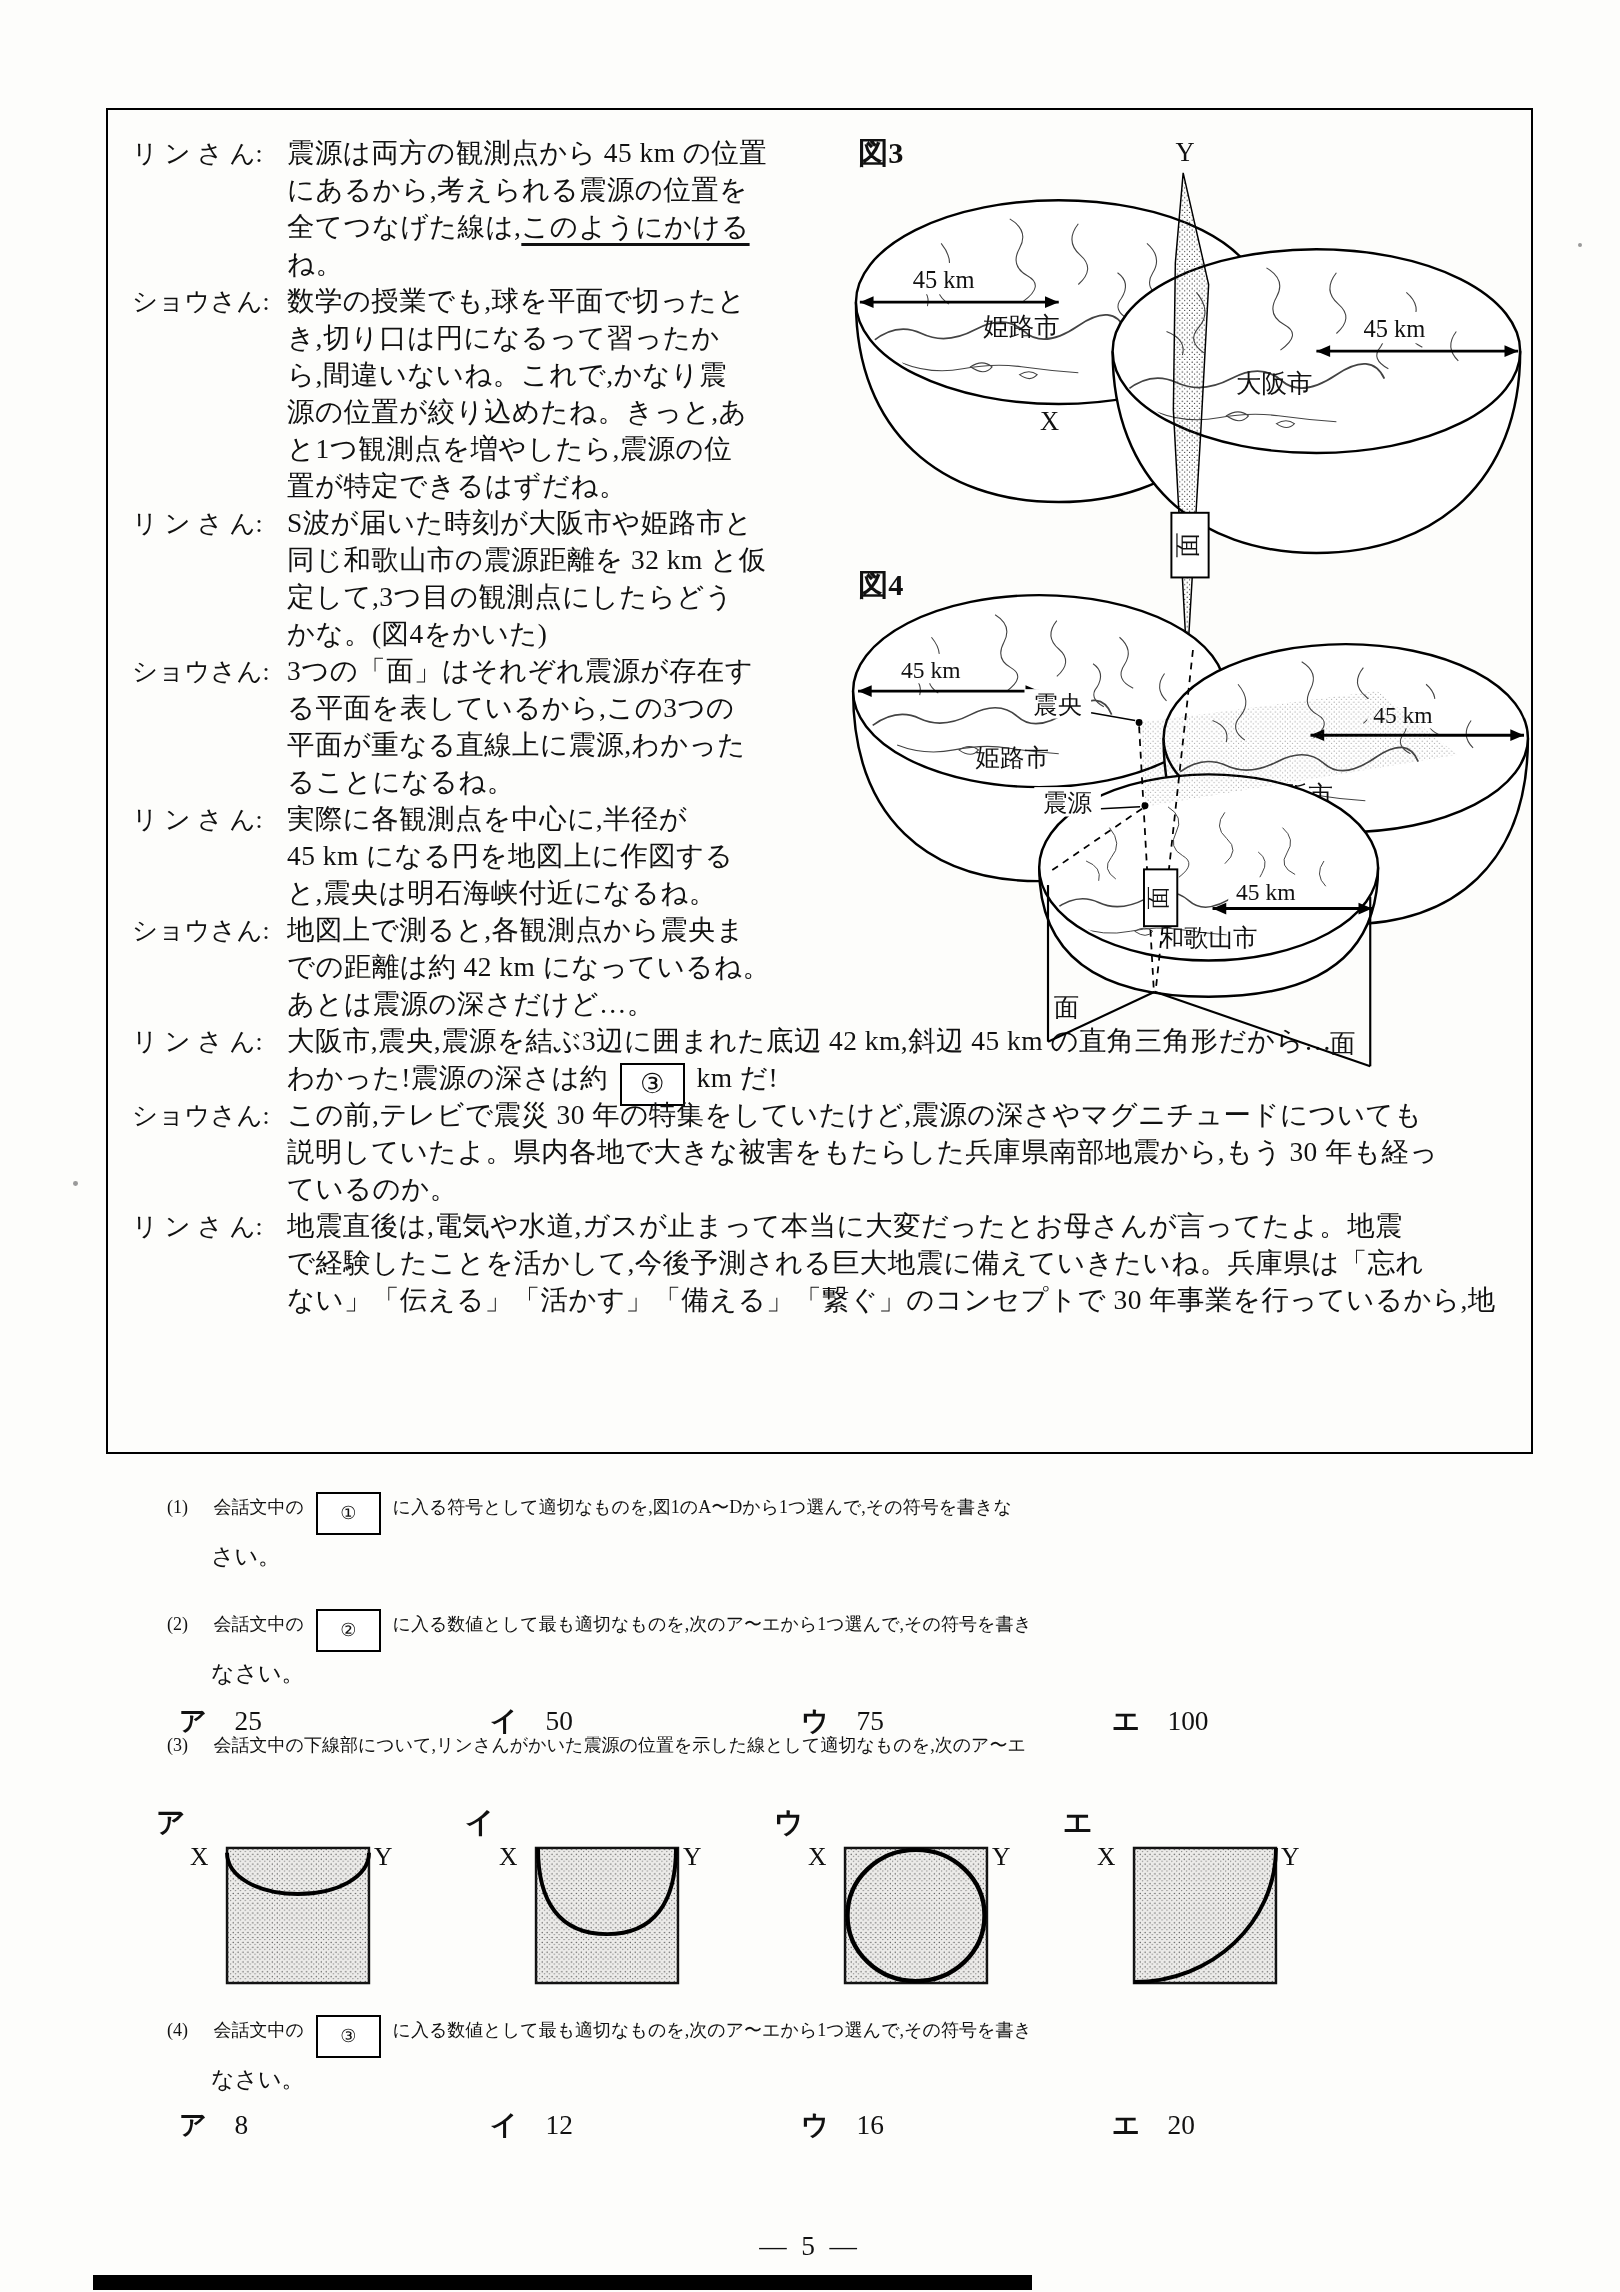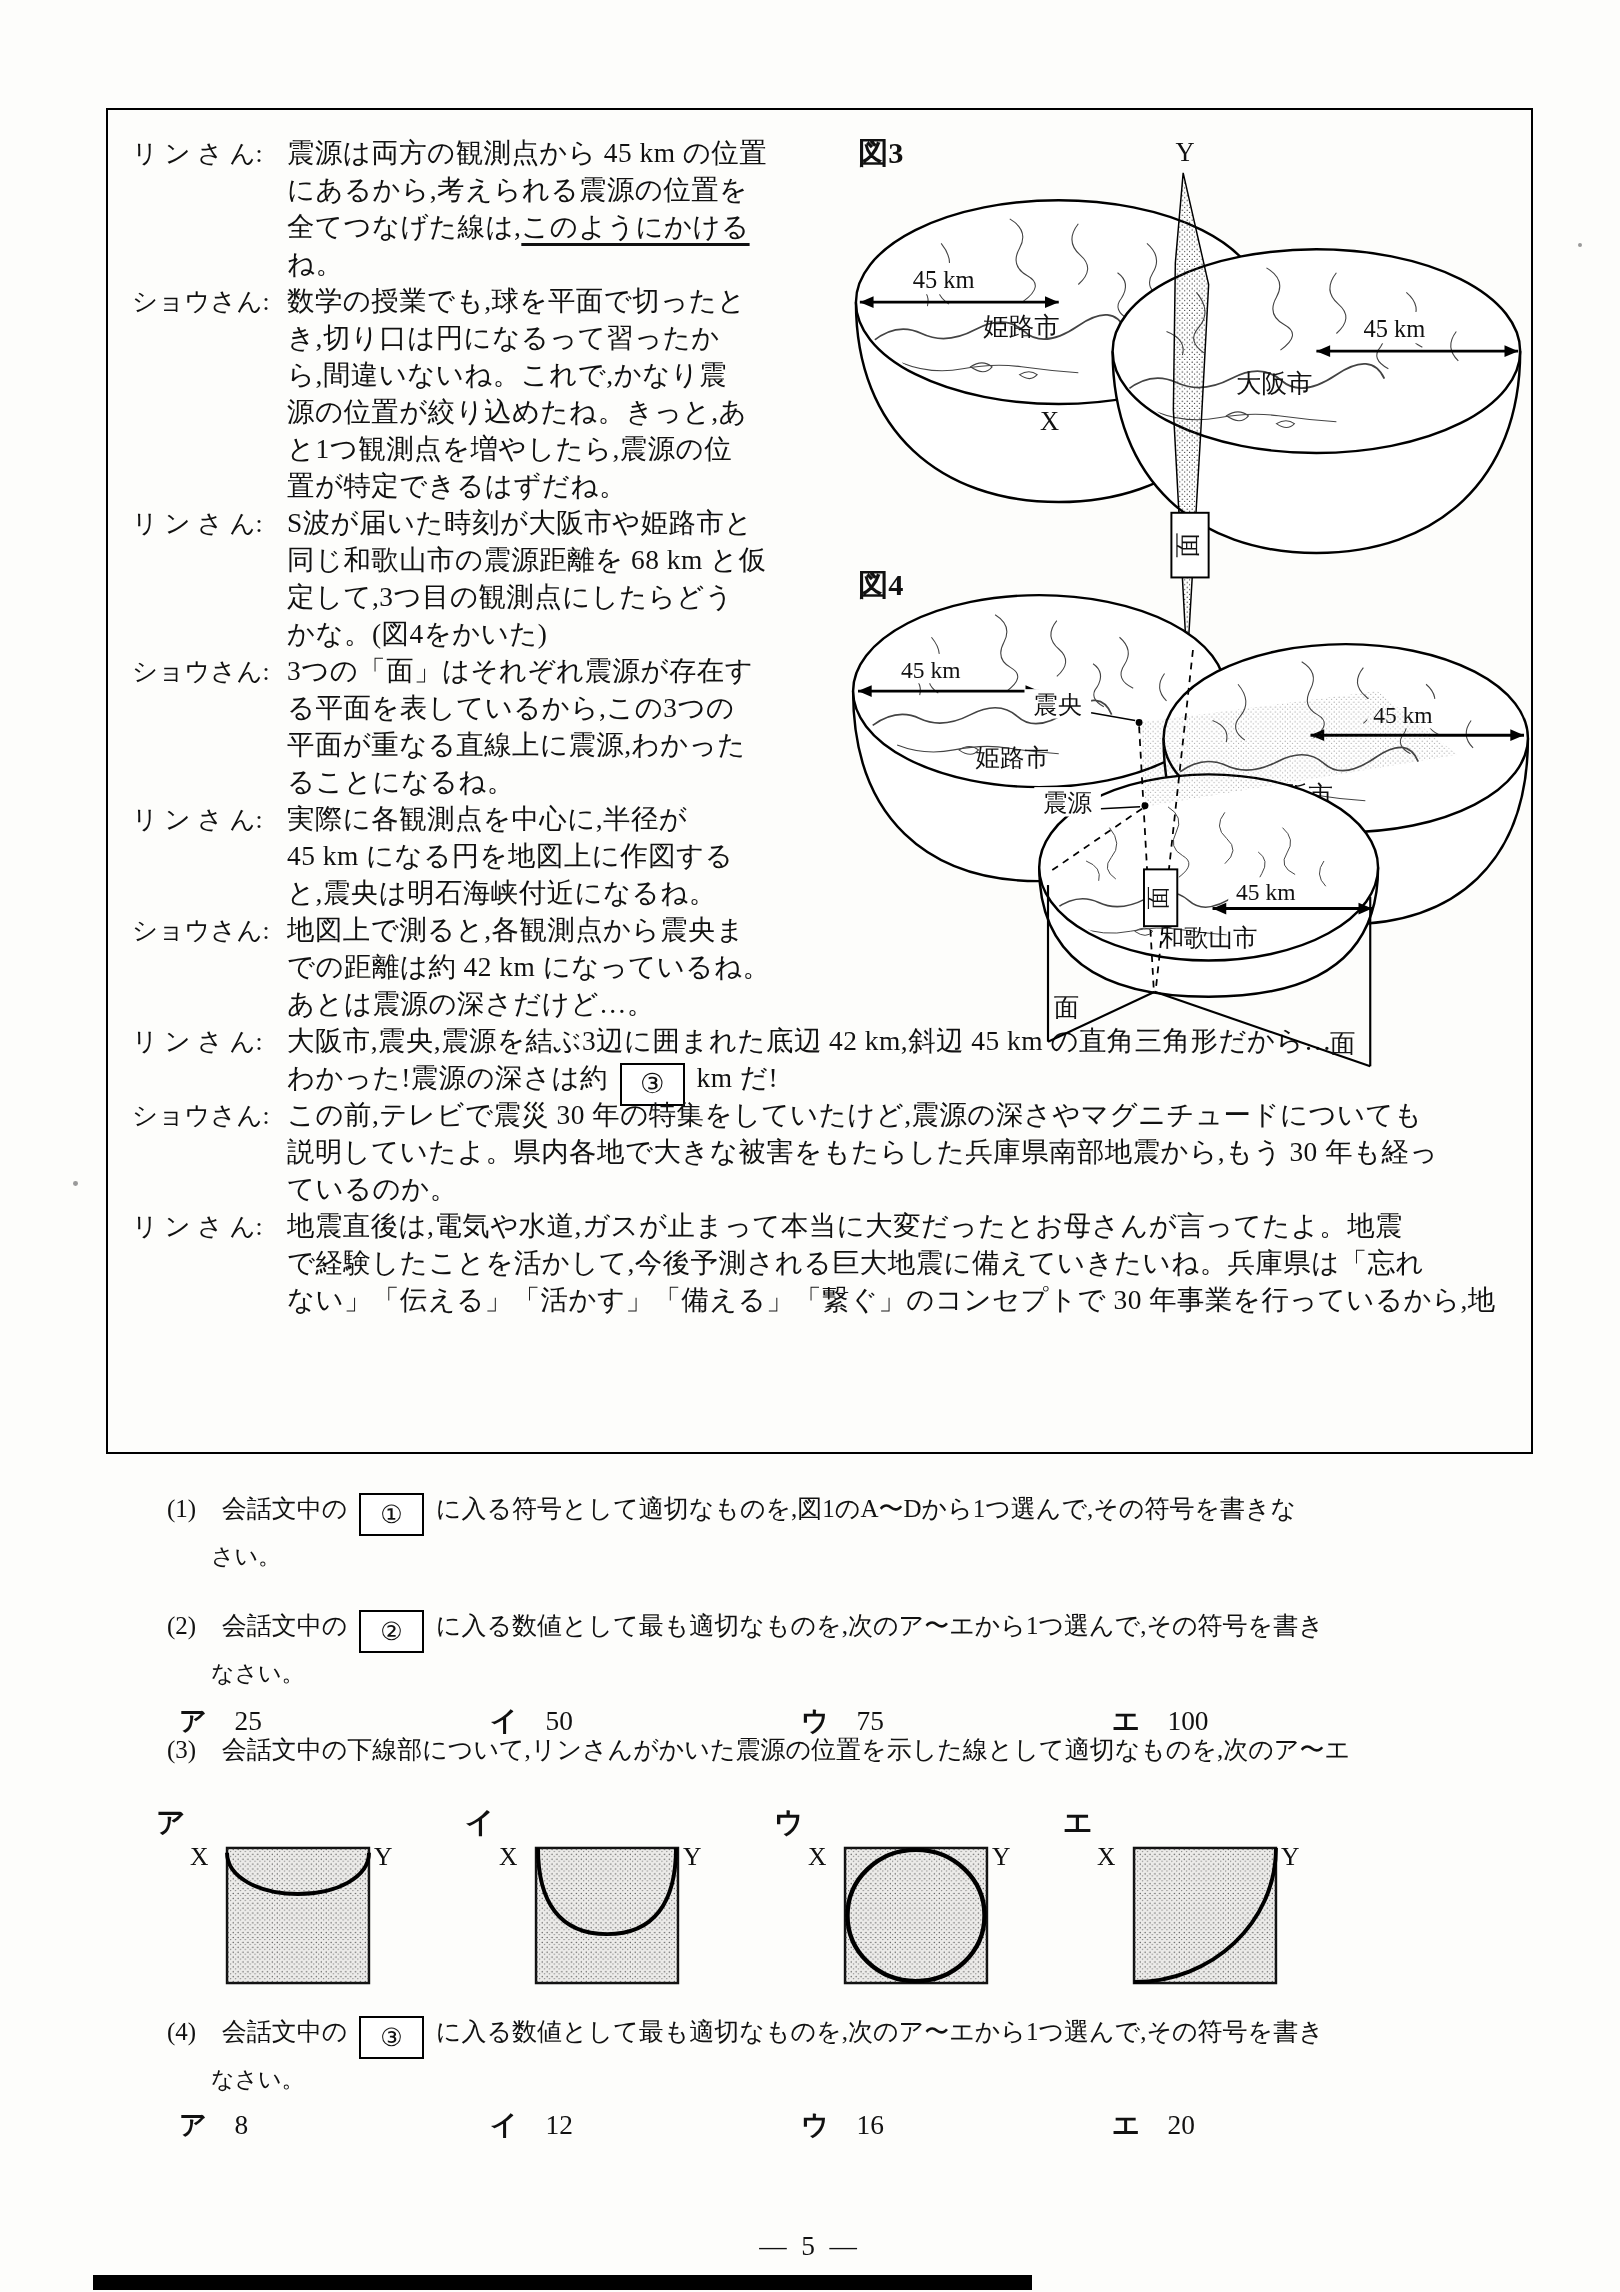--- a/index.html
+++ b/index.html
@@ -8,21 +8,21 @@
   
   .dialog-box{position:absolute;left:106px;top:108px;width:1423px;height:1342px;border:2.9px solid #000;}
   .dialog-lines{position:absolute;left:132px;top:135px;width:1392px;}
   .dline{height:37px;line-height:37px;white-space:nowrap;font-size:27.4px;}
   .spk{display:inline-block;width:155px;font-size:25.5px;vertical-align:baseline;}
   .dtx{letter-spacing:0.5px;}
   .ul{text-decoration:underline;text-decoration-thickness:2.5px;text-underline-offset:6.9px;}
   .numbox{display:inline-block;border:2.5px solid #000;min-width:61px;height:39px;line-height:39px;
           text-align:center;margin:0 11.8px;vertical-align:-5.9px;background:#fff;}
   
-  .question{position:absolute;font-size:25px;white-space:nowrap;}
+  .question{position:absolute;font-size:18px;white-space:nowrap;}
   .qnum{margin-right:25.5px;}
   .qcont{position:absolute;font-size:23px;}
   .optrow{position:absolute;font-size:27.4px;white-space:nowrap;}
   .opt{display:inline-block;width:311px;}
   .optk{font-weight:bold;margin-right:27.4px;font-family:"Liberation Sans","DejaVu Sans",sans-serif;}
   
   .figsvg{position:absolute;}
   svg text{font-family:"Liberation Serif","DejaVu Serif",serif;fill:#111;}
   
   .choice{position:absolute;width:304px;height:186px;}
@@ -70,21 +70,21 @@
       <div class="dline">
       <span class="spk keep"></span><span class="dtx">と1つ観測点を増やしたら,震源の位</span>
     </div>
       <div class="dline">
       <span class="spk keep"></span><span class="dtx">置が特定できるはずだね。</span>
     </div>
       <div class="dline">
       <span class="spk keep">リ ン さ ん:</span><span class="dtx">S波が届いた時刻が大阪市や姫路市と</span>
     </div>
       <div class="dline">
-      <span class="spk keep"></span><span class="dtx">同じ和歌山市の震源距離を 68 km と仮</span>
+      <span class="spk keep"></span><span class="dtx">同じ和歌山市の震源距離を 32 km と仮</span>
     </div>
       <div class="dline">
       <span class="spk keep"></span><span class="dtx">定して,3つ目の観測点にしたらどう</span>
     </div>
       <div class="dline">
       <span class="spk keep"></span><span class="dtx">かな。(図4をかいた)</span>
     </div>
       <div class="dline">
       <span class="spk keep">ショウさん:</span><span class="dtx">3つの「面」はそれぞれ震源が存在す</span>
     </div>

